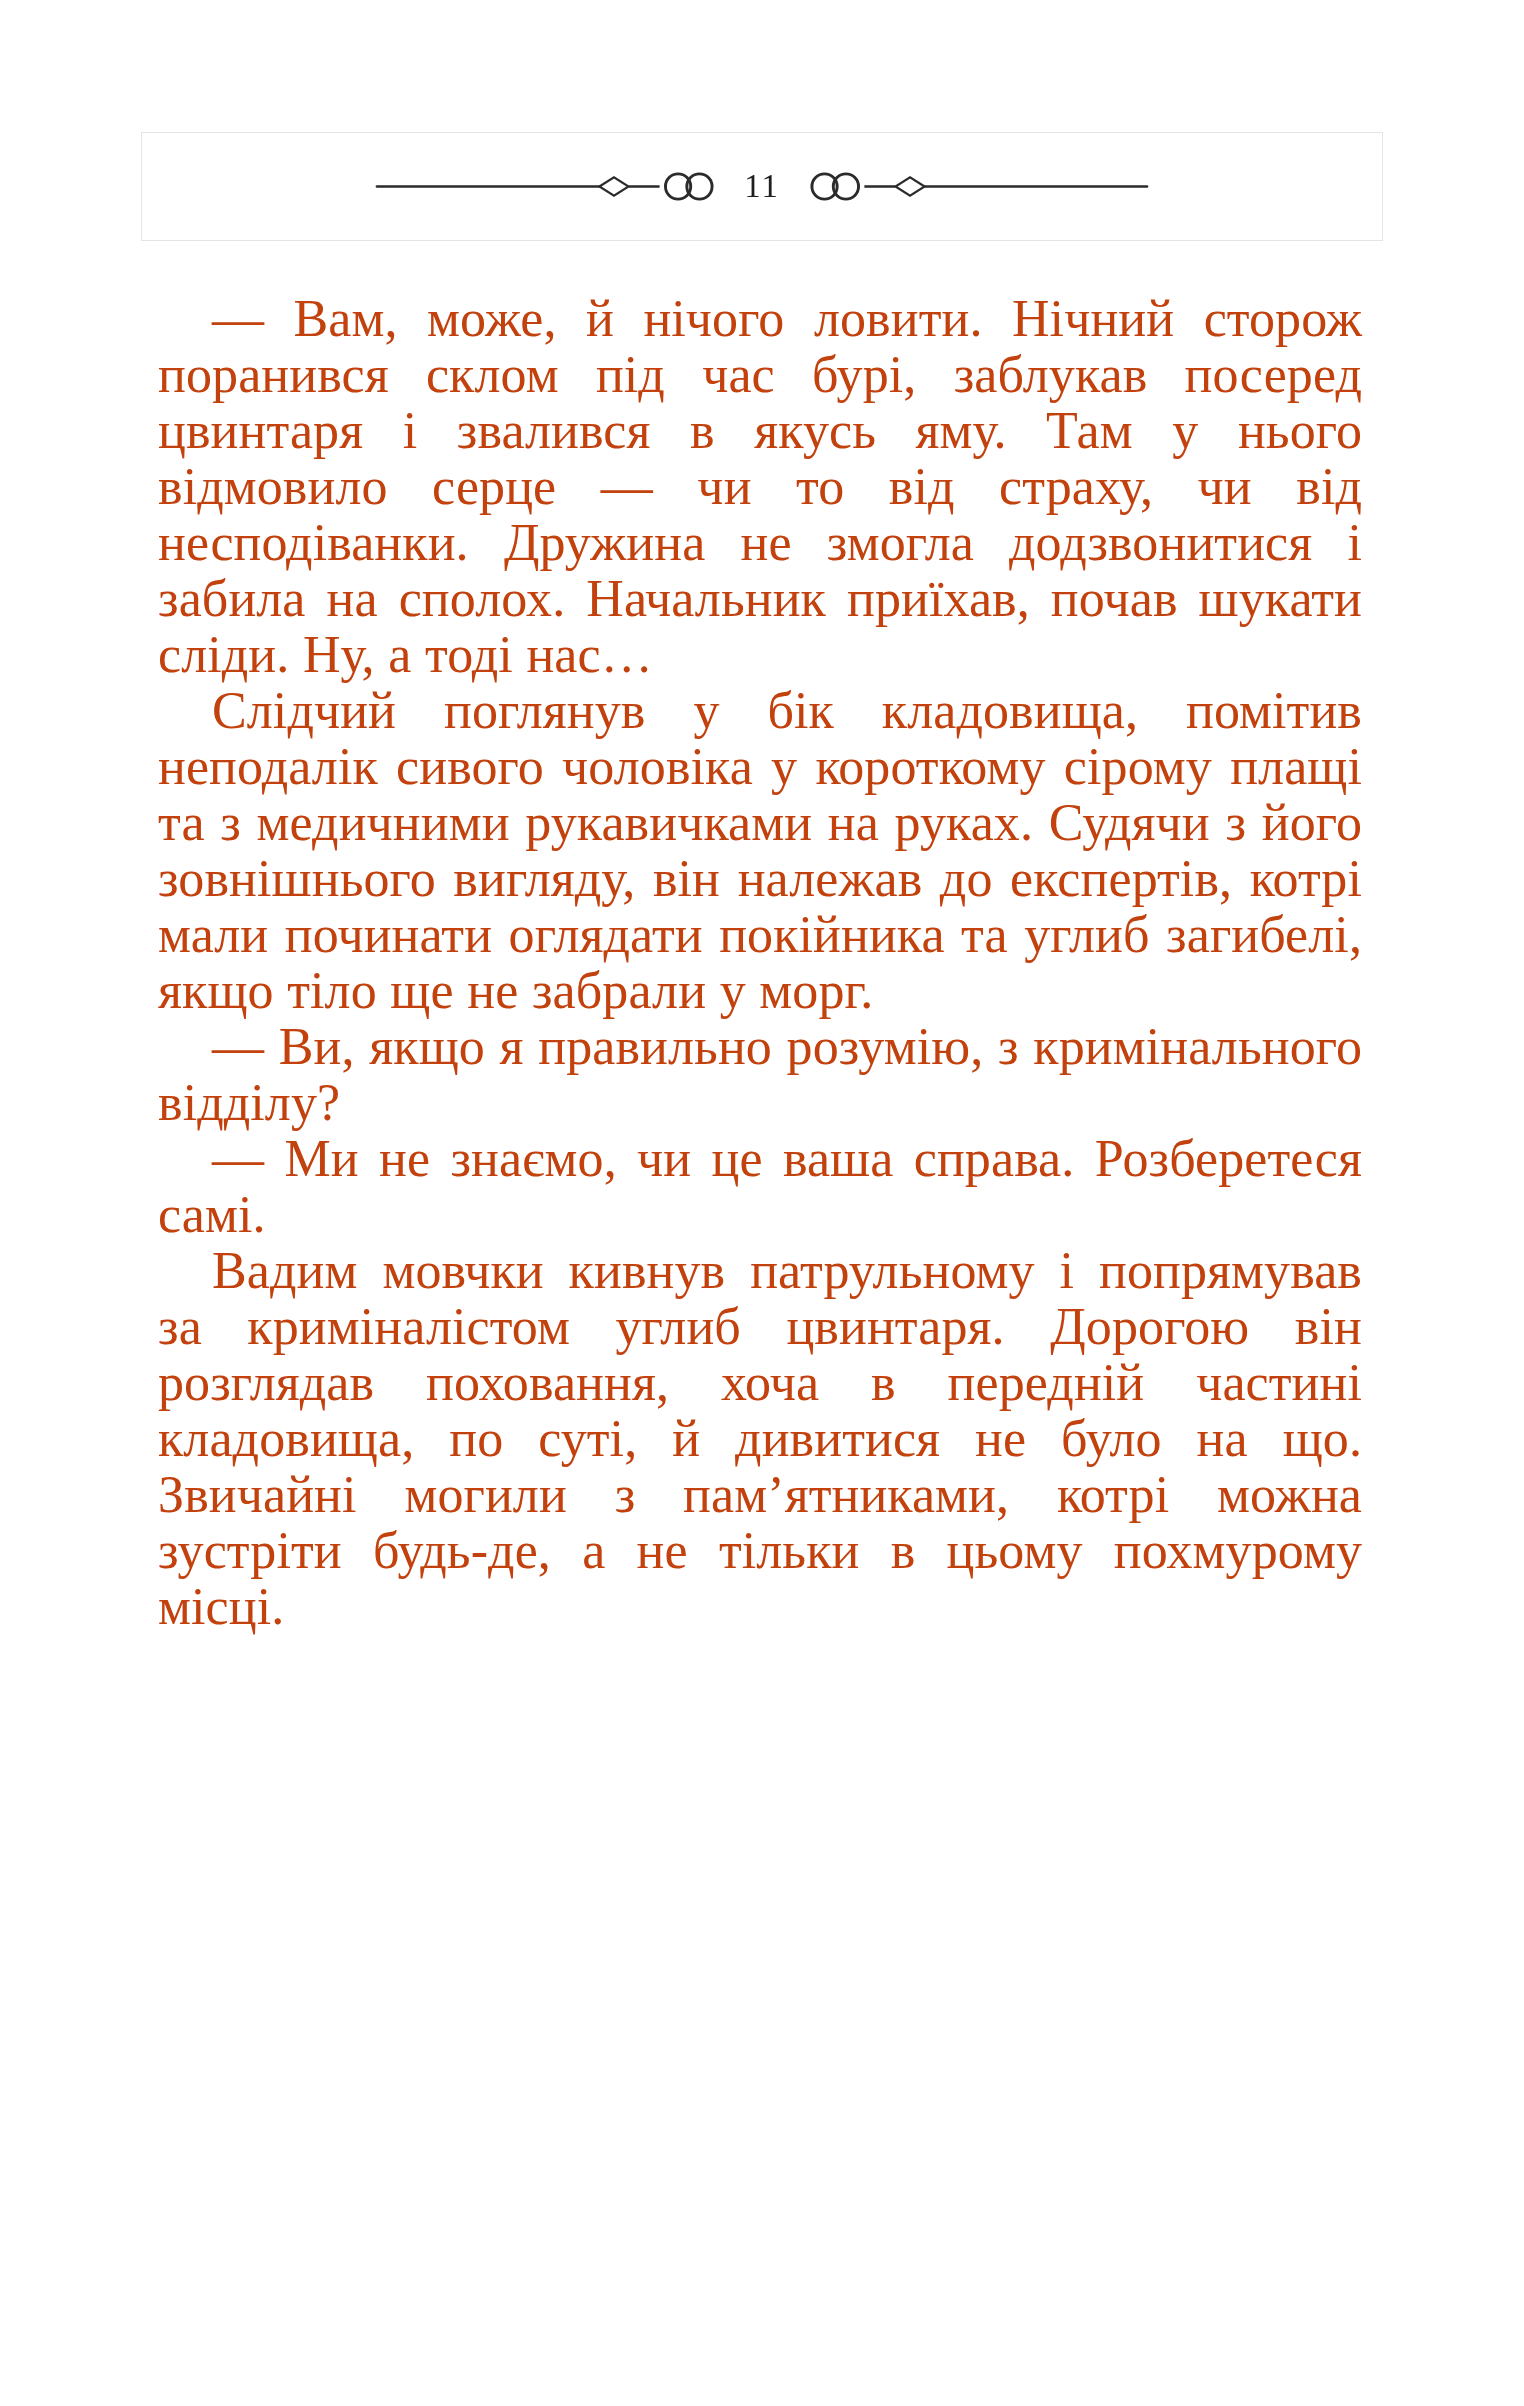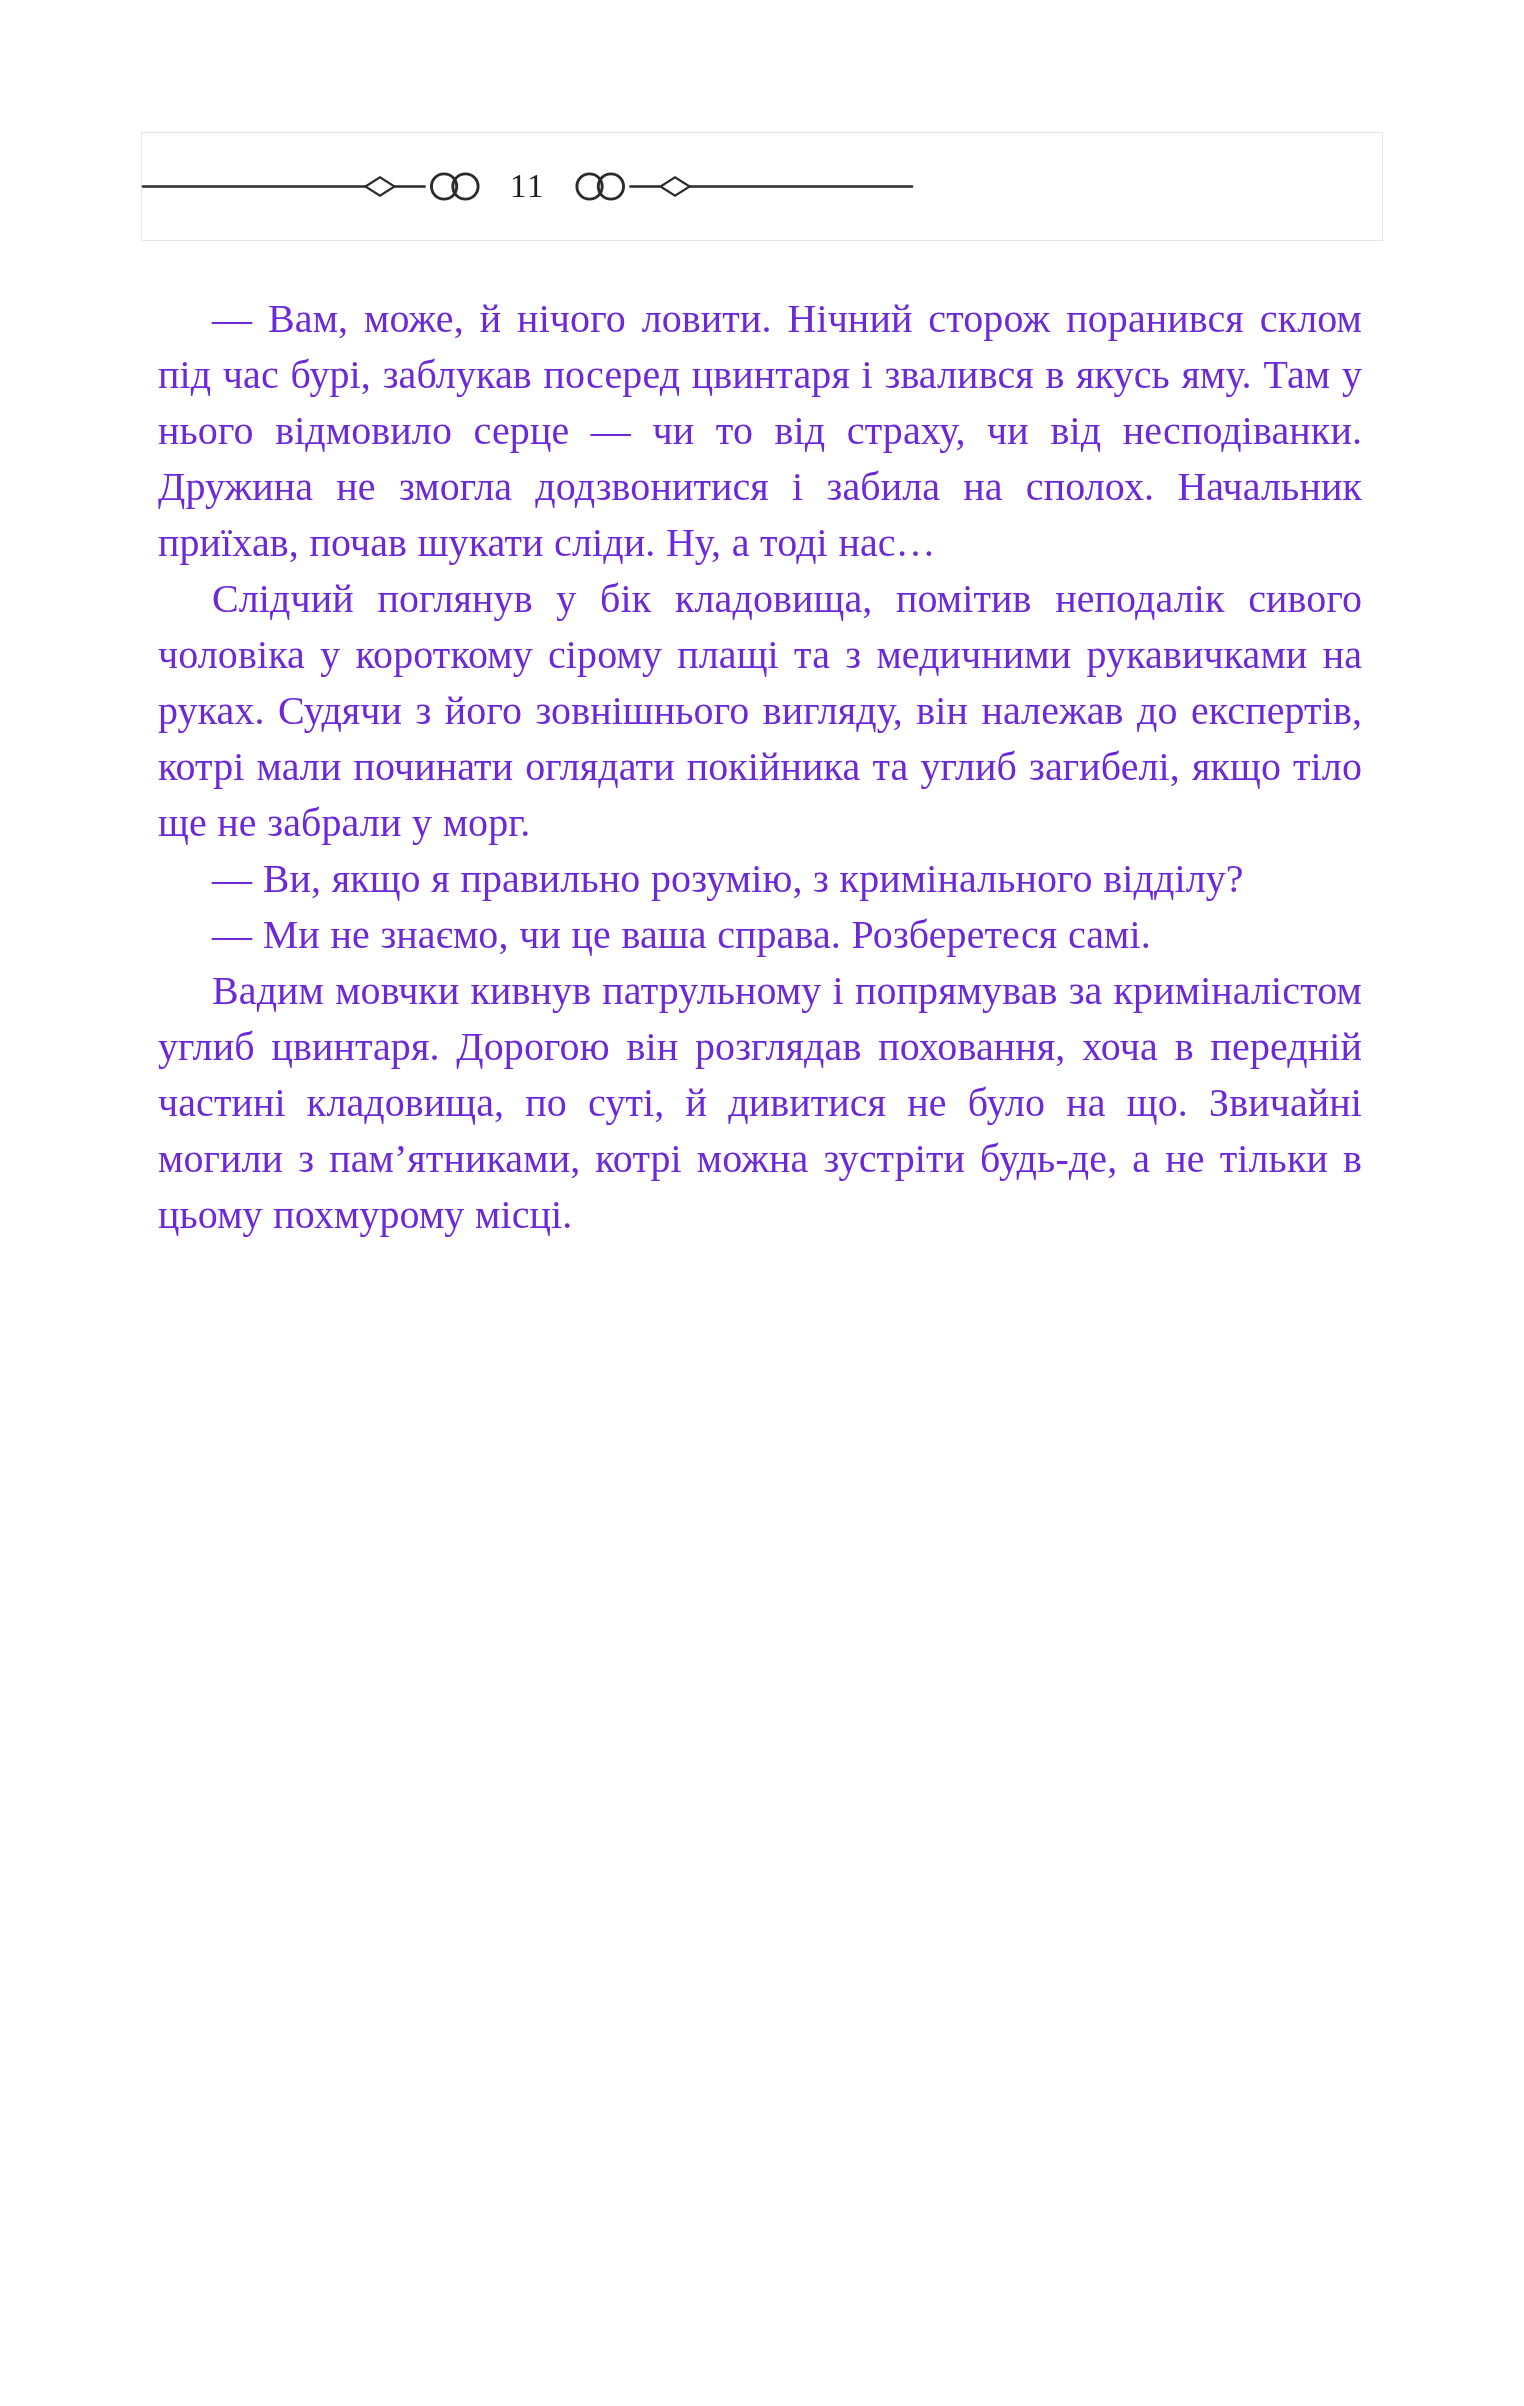--- a/index.html
+++ b/index.html
@@ -28,21 +28,21 @@
     pointer-events: none;
   }
   .page-header {
     position: absolute;
     left: 141px;
     top: 132px;
     width: 1242px;
     height: 109px;
     display: flex;
     align-items: center;
-    justify-content: flex-start;
+    justify-content: center;
     gap: 27px;
   }
   .page-number {
     font-size: 33px;
     line-height: 1;
     letter-spacing: 1.9px;
     color: #1f1f1f;
     padding: 0 1.9px;
   }
   .ornament {
@@ -56,27 +56,27 @@
     transform: scaleX(-1);
   }
   .text-block {
     position: absolute;
     left: 158px;
     top: 291px;
     width: 1204px;
   }
   .text-block p {
     margin: 0;
-    font-size: 40px;
+    font-size: 52px;
     line-height: 56px;
     text-align: justify;
     text-indent: 54px;
     letter-spacing: 0.1px;
     word-spacing: 0.5px;
-    color: #6d28d9;
+    color: #c2410c;
   }
 </style>
 </head>
 <body>
 
 <div class="page">
 
   <div class="header-frame"></div>
 
   <header class="page-header">

